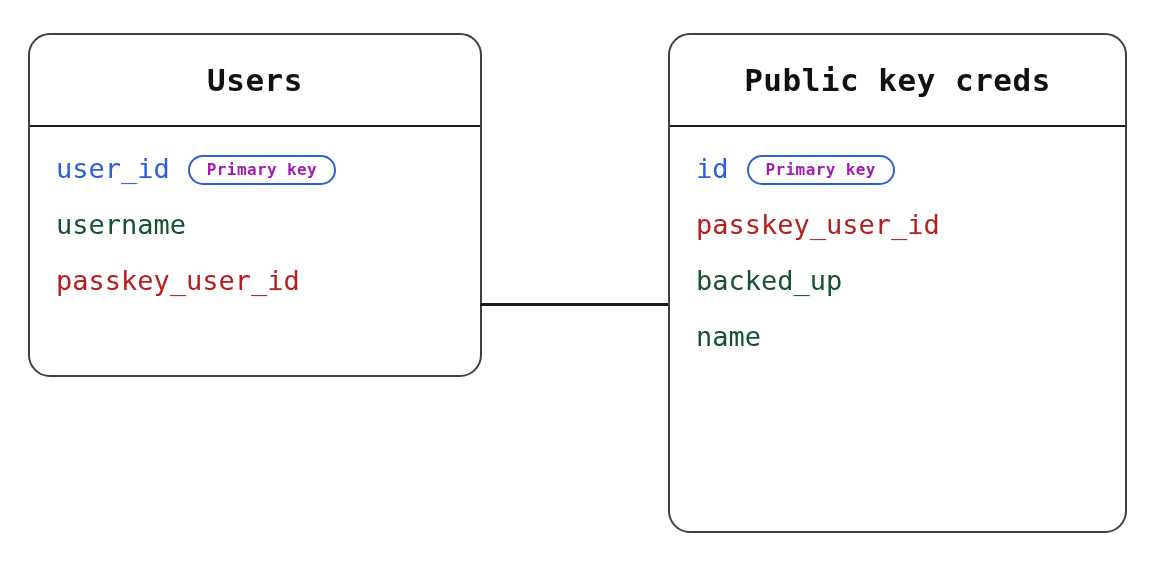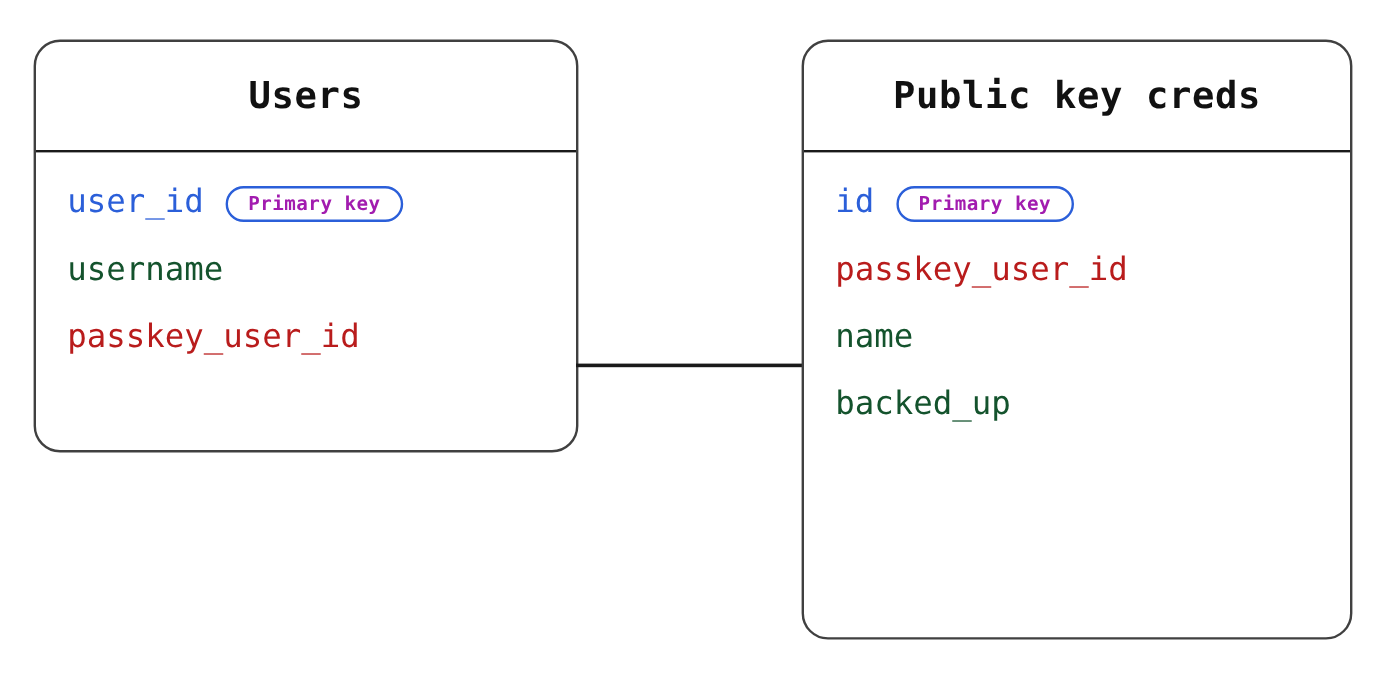--- a/index.html
+++ b/index.html
@@ -152,24 +152,24 @@
           <span class="pk-badge-label">Primary key</span>
         </span>
       </div>
 
 
       <div class="field-row">
         <span class="field-name accent-orange">passkey_user_id</span>
       </div>
 
       <div class="field-row">
-        <span class="field-name accent-black">name</span>
+        <span class="field-name accent-black">backed_up</span>
       </div>
 
       <div class="field-row">
-        <span class="field-name accent-black">backed_up</span>
+        <span class="field-name accent-black">name</span>
       </div>
 
 
     </div>
   </div>
 
 </div>
 
 </body></html>

